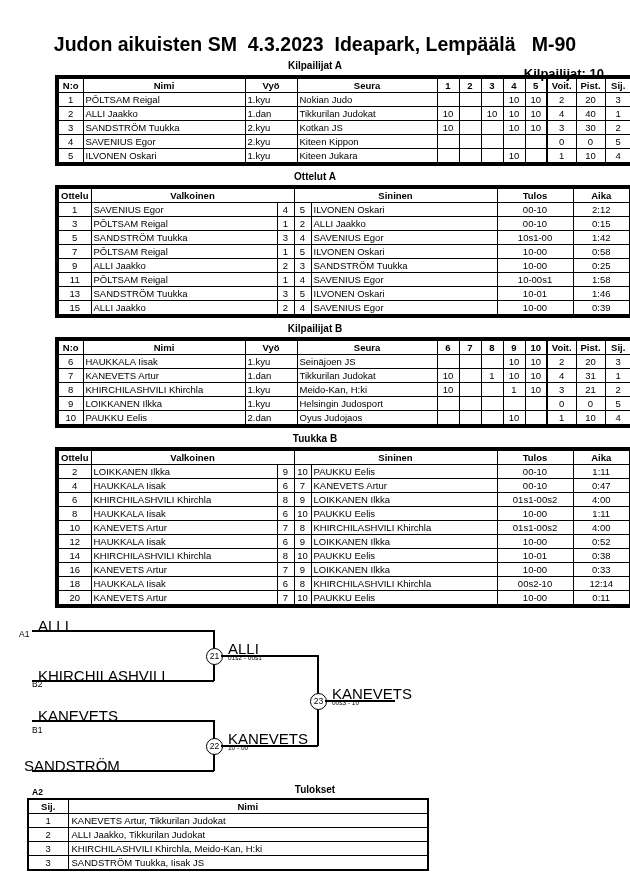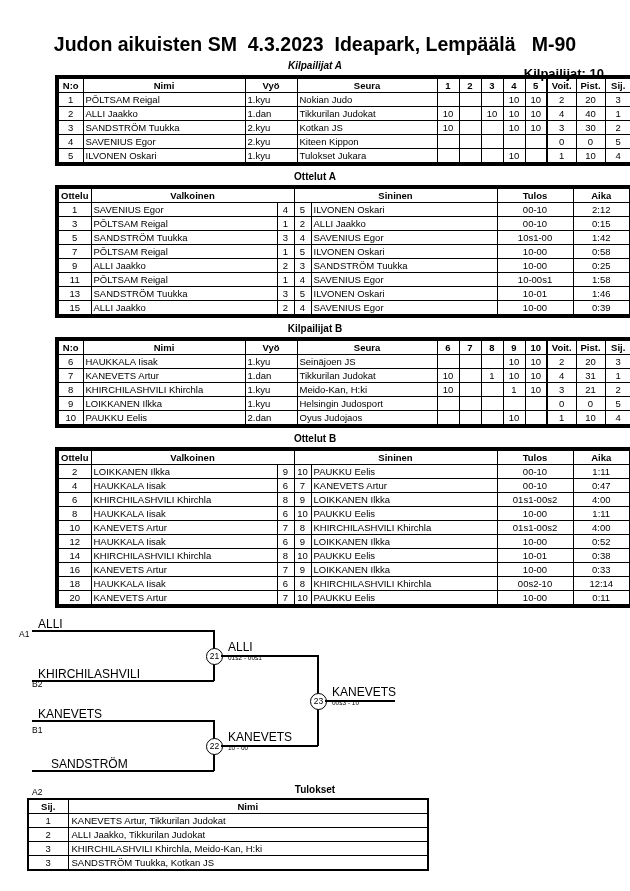--- a/index.html
+++ b/index.html
@@ -11,21 +11,20 @@
   .page{position:relative;width:630px;height:891px;padding:0;box-sizing:border-box;}
 
   
   .title{
     text-align:center;font-size:19.5px;font-weight:bold;
     letter-spacing:0px;margin:0;padding:33px 0 0 0;white-space:pre;
   }
   .subhead{
     text-align:center;font-size:10px;font-weight:bold;margin:4px 0 0 0;
     position:relative;
-    font-style:italic;
   }
   .entrants{
     position:absolute;right:26px;top:66px;font-size:13px;font-weight:bold;
   }
   .sectionhead{
     text-align:center;font-size:10px;font-weight:bold;margin:0;padding:5px 0 3px 0;
   }
 
   
   .tblwrap{padding:0 27px;box-sizing:border-box;}
@@ -41,21 +40,21 @@
   .l{text-align:left;}
   .c{text-align:center;}
   .thick-l{border-left:2px solid #000 !important;}
 
   
   .bracket{position:relative;width:630px;height:170px;margin-top:6px;}
   .bline{position:absolute;background:#000;}
   .bh{height:1.5px;}
   .bv{width:1.5px;}
   .bname{
-    position:absolute;font-size:12px;white-space:nowrap;
+    position:absolute;font-size:15px;white-space:nowrap;
   }
   .bseed{
     position:absolute;font-size:8.5px;white-space:nowrap;
   }
   .bscore{
     position:absolute;font-size:6.5px;white-space:nowrap;
   }
   .bnode{
     position:absolute;width:15px;height:15px;border:1.3px solid #000;
     border-radius:50%;background:#fff;font-size:8.5px;line-height:14px;
@@ -169,21 +168,21 @@
             <td class="c"></td>
             <td class="c"></td>
             <td class="c thick-l">0</td>
             <td class="c">0</td>
             <td class="c">5</td>
           </tr>
           <tr>
             <td class="c">5</td>
             <td class="l">ILVONEN Oskari</td>
             <td class="l">1.kyu</td>
-            <td class="l">Tulokset Jukara</td>
+            <td class="l">Kiteen Jukara</td>
             <td class="c"></td>
             <td class="c"></td>
             <td class="c"></td>
             <td class="c">10</td>
             <td class="c"></td>
             <td class="c thick-l">1</td>
             <td class="c">10</td>
             <td class="c">4</td>
           </tr>
         </tbody>
@@ -391,21 +390,21 @@
             <td class="c">10</td>
             <td class="c"></td>
             <td class="c thick-l">1</td>
             <td class="c">10</td>
             <td class="c">4</td>
           </tr>
         </tbody>
     </table>
   </div>
 
-  <div class="sectionhead">Ottelut B</div>
+  <div class="sectionhead">Tuukka B</div>
 
   <div class="tblwrap">
     <table class="grid">
       <colgroup>
         <col style="width:34px">
           <col style="width:186px">
           <col style="width:17px">
           <col style="width:17px">
         <col style="width:186px">
           <col style="width:76px">
@@ -528,22 +527,22 @@
     <div class="bline bv" style="left:213px;top:16px;height:51px;"></div>
     <div class="bnode" style="left:206px;top:34px;">21</div>
     <div class="bname" style="left:228px;top:26px;">ALLI</div>
     <div class="bscore" style="left:228px;top:40px;">01s2 - 00s1</div>
     <div class="bline bh" style="left:221px;top:41px;width:97px;"></div>
 
     <div class="bname" style="left:38px;top:93px;">KANEVETS</div>
     <div class="bseed" style="left:32px;top:111px;text-align:right;">B1</div>
     <div class="bline bh" style="left:32px;top:106px;width:182px;"></div>
 
-    <div class="bname" style="left:51px;top:143px;">SANDSTRÖM</div>
-    <div class="bseed" style="left:32px;top:173px;">A2</div>
+    <div class="bname" style="left:24px;top:143px;">SANDSTRÖM</div>
+    <div class="bseed" style="left:32px;top:173px;font-weight:bold;">A2</div>
     <div class="bline bh" style="left:32px;top:156px;width:182px;"></div>
 
     <div class="bline bv" style="left:213px;top:106px;height:51px;"></div>
     <div class="bnode" style="left:206px;top:124px;">22</div>
     <div class="bname" style="left:228px;top:116px;">KANEVETS</div>
     <div class="bscore" style="left:228px;top:130px;">10 - 00</div>
     <div class="bline bh" style="left:221px;top:131px;width:97px;"></div>
 
     <div class="bline bv" style="left:317px;top:41px;height:91px;"></div>
     <div class="bnode" style="left:310px;top:79px;">23</div>
@@ -574,19 +573,19 @@
           <tr>
             <td class="c">2</td>
             <td class="l">ALLI Jaakko, Tikkurilan Judokat</td>
           </tr>
           <tr>
             <td class="c">3</td>
             <td class="l">KHIRCHILASHVILI Khirchla, Meido-Kan, H:ki</td>
           </tr>
           <tr>
             <td class="c">3</td>
-            <td class="l">SANDSTRÖM Tuukka, Kotkan JS</td>
+            <td class="l">SANDSTRÖM Tuukka, Iisak JS</td>
           </tr>
         </tbody>
     </table>
   </div>
 
 </div>
 
 </body></html>

